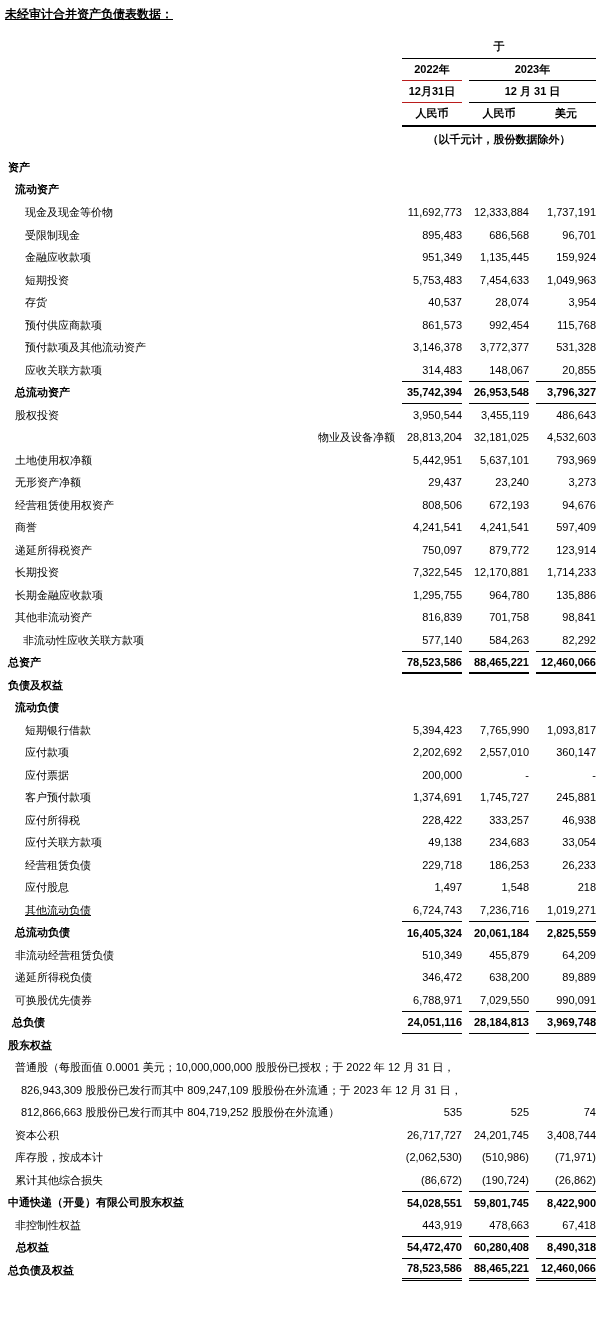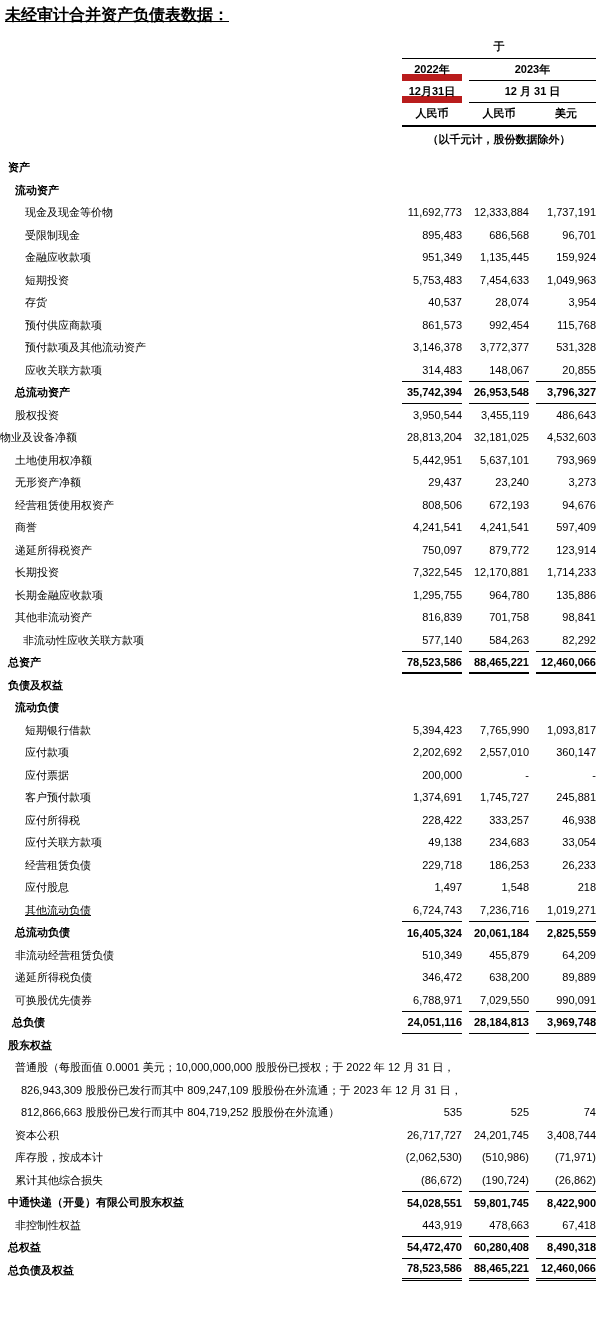--- a/index.html
+++ b/index.html
@@ -2,28 +2,28 @@
 <html><head>
 <meta charset="utf-8">
 <style>
   html,body{margin:0;padding:0;}
   body{
     width:600px;height:1326px;overflow:hidden;background:#ffffff;color:#000000;
     font-family:"Liberation Sans",sans-serif;font-size:11px;
   }
   .page{width:600px;height:1326px;position:relative;}
   .title{
-    font-weight:bold;font-size:16px;text-decoration:underline;
+    font-weight:bold;font-size:12px;text-decoration:underline;
     padding:6px 0 0 5px;height:17px;line-height:17px;white-space:nowrap;
   }
   
   .hdr{width:194px;margin:13px 4px 0 auto;font-weight:bold;}
   .h-asof{height:22px;line-height:21px;text-align:center;border-bottom:1px solid #000;}
   .h-row{height:22px;display:flex;}
-  .hc1{width:60px;text-align:center;line-height:21px;border-bottom:7px solid #b91c1c;}
+  .hc1{width:60px;text-align:center;line-height:21px;border-bottom:1px solid #b91c1c;}
   .hc23{width:127px;text-align:center;line-height:21px;border-bottom:1px solid #000;}
   .hgap{width:7px;flex:none;}
   .h-cur{height:22px;display:flex;border-bottom:2px solid #000;}
   .hcc{width:60px;text-align:center;line-height:21px;}
   .h-note{height:24px;line-height:24px;text-align:center;white-space:nowrap;}
   
   .tbl{margin-top:5px;padding-right:4px;}
   .row{display:flex;align-items:stretch;height:22.5px;}
   .row.b{font-weight:bold;}
   .lbl{flex:1 1 auto;min-width:0;white-space:nowrap;overflow:visible;line-height:22.5px;}
@@ -63,21 +63,21 @@
       <span class="hcc">美元</span>
     </div>
     <div class="h-note">（以千元计，股份数据除外）</div>
   </div>
 
   <div class="tbl">
       <div class="row b">
         <span class="lbl" style="padding-left: 8px;">资产</span>
       </div>
       <div class="row b">
-        <span class="lbl" style="padding-left: 15px;">流动资产</span>
+        <span class="lbl" style="padding-left: 15px; font-family: Liberation Mono, monospace;">流动资产</span>
       </div>
       <div class="row">
         <span class="lbl" style="padding-left: 25px;">现金及现金等价物</span>
         <span class="num">11,692,773</span>
         <span class="num">12,333,884</span>
         <span class="num">1,737,191</span>
       </div>
       <div class="row">
         <span class="lbl" style="padding-left: 25px;">受限制现金</span>
         <span class="num">895,483</span>
@@ -126,21 +126,21 @@
         <span class="num">26,953,548</span>
         <span class="num">3,796,327</span>
       </div>
       <div class="row">
         <span class="lbl" style="padding-left: 15px;">股权投资</span>
         <span class="num">3,950,544</span>
         <span class="num">3,455,119</span>
         <span class="num">486,643</span>
       </div>
       <div class="row">
-        <span class="lbl" style="">物业及设备净额</span>
+        <span class="lbl" style="padding-left: 15px; text-align: right;">物业及设备净额</span>
         <span class="num">28,813,204</span>
         <span class="num">32,181,025</span>
         <span class="num">4,532,603</span>
       </div>
       <div class="row">
         <span class="lbl" style="padding-left: 15px;">土地使用权净额</span>
         <span class="num">5,442,951</span>
         <span class="num">5,637,101</span>
         <span class="num">793,969</span>
       </div>
@@ -327,21 +327,21 @@
         <span class="num">59,801,745</span>
         <span class="num">8,422,900</span>
       </div>
       <div class="row">
         <span class="lbl" style="padding-left: 15px;">非控制性权益</span>
         <span class="num">443,919</span>
         <span class="num">478,663</span>
         <span class="num">67,418</span>
       </div>
       <div class="row b la lb">
-        <span class="lbl" style="padding-left: 8px;">总权益</span>
+        <span class="lbl" style="padding-left: 16px;">总权益</span>
         <span class="num">54,472,470</span>
         <span class="num">60,280,408</span>
         <span class="num">8,490,318</span>
       </div>
       <div class="row b db">
         <span class="lbl" style="padding-left: 8px;">总负债及权益</span>
         <span class="num">78,523,586</span>
         <span class="num">88,465,221</span>
         <span class="num">12,460,066</span>
       </div>

